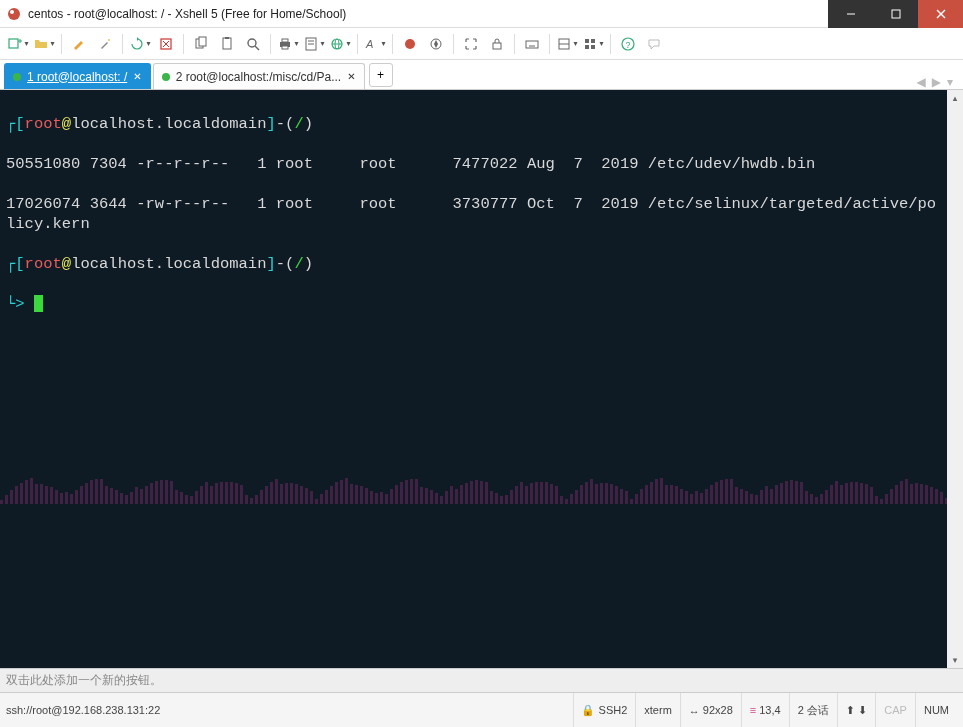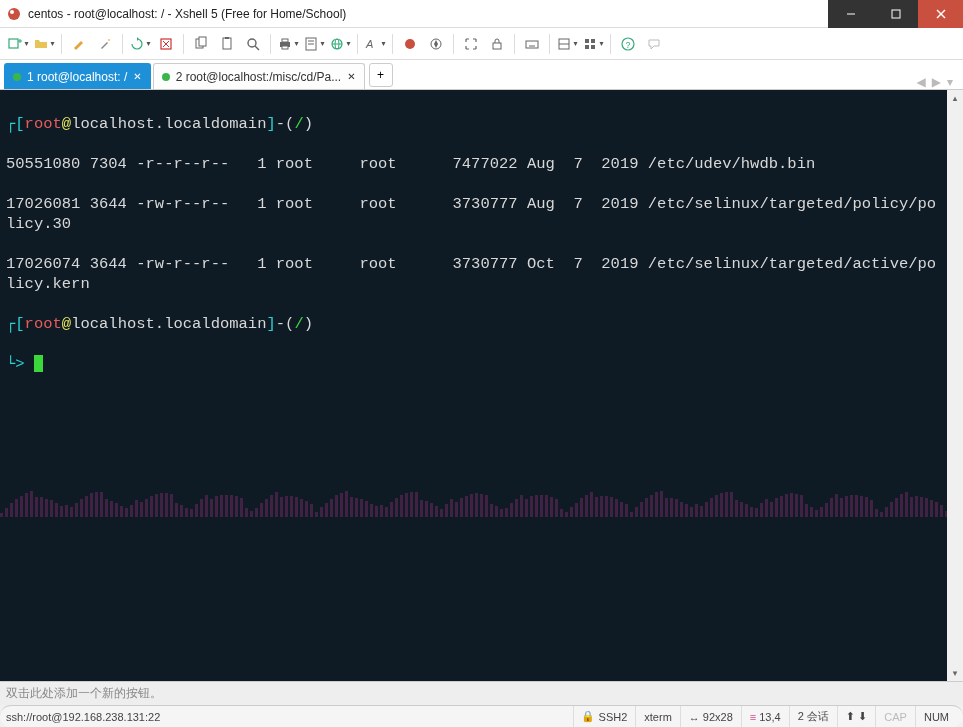--- a/index.html
+++ b/index.html
@@ -18,42 +18,42 @@
 .toolbar .sep { width: 1px; height: 20px; background: #ddd; margin: 0 3px; }
 .toolbar .dd::after { content: "▾"; font-size: 8px; color: #555; margin-left: 1px; }
 
 .tabbar { background: #fff; height: 30px; display: flex; align-items: flex-end; padding: 0 4px; border-bottom: 1px solid #ccc; }
 .tab { height: 26px; padding: 0 8px; display: flex; align-items: center; gap: 6px; border: 1px solid #ccc; border-bottom: none; border-radius: 3px 3px 0 0; margin-right: 2px; font-size: 12px; cursor: pointer; }
 .tab.active { background: #1e90d8; color: #fff; border-color: #1e90d8; }
 .tab.inactive { background: #fdfdfd; color: #333; }
 .tab .dot { width: 8px; height: 8px; border-radius: 50%; }
 .tab .dot.g { background: #3bb54a; }
 .tab .tx { font-size: 10px; }
-.tab.active .label { }
+.tab.active .label { text-decoration: underline; }
 .newtab { width: 24px; height: 24px; border: 1px solid #ccc; display: flex; align-items: center; justify-content: center; border-radius: 3px; margin-left: 2px; margin-bottom: 2px; }
 .tabnav { margin-left: auto; color: #bbb; display: flex; gap: 6px; padding-right: 6px; }
 
 .termwrap { flex: 1; display: flex; background: #0e1a24; position: relative; }
 .terminal { flex: 1; padding: 4px 6px; font-family: "Courier New", monospace; font-size: 15.5px; line-height: 20px; color: #d8d8d8; white-space: pre; overflow: hidden; position: relative; }
 .terminal .line { white-space: pre-wrap; word-break: break-all; }
 .c-cyan { color: #29d3d3; }
 .c-red { color: #e85c5c; }
 .c-yellow { color: #e8e85c; }
 .c-white { color: #d8d8d8; }
 .c-green { color: #3bd83b; }
 .cursor { display: inline-block; width: 9px; height: 17px; background: #3bd83b; vertical-align: middle; }
 .scrollbar { width: 16px; background: #f0f0f0; display: flex; flex-direction: column; }
 .scrollbar .arr { height: 16px; background: #f0f0f0; display: flex; align-items: center; justify-content: center; font-size: 9px; color: #666; }
 .scrollbar .track { flex: 1; background: #f0f0f0; }
 
 .waveform { position: absolute; left: 0; right: 0; height: 50px; bottom: 140px; pointer-events: none; opacity: 0.35; }
 .waveform .bar { display: inline-block; width: 3px; margin-right: 2px; background: #a03080; vertical-align: bottom; }
 
 .footerbar { height: 24px; background: #eee; border-top: 1px solid #ccc; display: flex; align-items: center; padding: 0 6px; color: #888; font-size: 12px; }
-.statusbar { height: 22px; background: #f5f5f5; border-top: 1px solid #ccc; display: flex; align-items: center; padding: 0 6px; font-size: 11px; color: #444; border-radius: 11px; }
+.statusbar { height: 35px; background: #f5f5f5; border-top: 1px solid #ccc; display: flex; align-items: center; padding: 0 6px; font-size: 11px; color: #444; }
 .statusbar .sfill { flex: 1; }
 .statusbar .sitem { padding: 0 8px; border-left: 1px solid #ddd; height: 100%; display: flex; align-items: center; gap: 3px; }
 .statusbar .cyan { color: #d04a8a; }
 </style>
 </head>
 <body>
 
 <div class="titlebar">
   <span class="ticon">
     <svg viewBox="0 0 16 16">
@@ -244,21 +244,20 @@
     <span>◀</span>
     <span>▶</span>
     <span>▾</span>
   </div>
 </div>
 
 <div class="termwrap">
   <div class="terminal">
 <div class="line"><span class="c-cyan">┌[</span><span class="c-red">root</span><span class="c-yellow">@</span><span class="c-white">localhost.localdomain</span><span class="c-cyan">]</span><span class="c-white">-(</span><span class="c-green">/</span><span class="c-white">)</span></div>
 <div class="line c-white">50551080 7304 -r--r--r--   1 root     root      7477022 Aug  7  2019 /etc/udev/hwdb.bin</div>
-<div class="line c-white">17026081 3644 -rw-r--r--   1 root     root      3730777 Aug  7  2019 /etc/selinux/targeted/policy/policy.30</div>
 <div class="line c-white">17026074 3644 -rw-r--r--   1 root     root      3730777 Oct  7  2019 /etc/selinux/targeted/active/policy.kern</div>
 <div class="line"><span class="c-cyan">┌[</span><span class="c-red">root</span><span class="c-yellow">@</span><span class="c-white">localhost.localdomain</span><span class="c-cyan">]</span><span class="c-white">-(</span><span class="c-green">/</span><span class="c-white">)</span></div>
 <div class="line"><span class="c-cyan">└&gt; </span><span class="cursor"></span></div>
 
     <div class="waveform" id="wf"><span class="bar" style="height:4px"></span><span class="bar" style="height:8.958463348072367px"></span><span class="bar" style="height:13.670808617667248px"></span><span class="bar" style="height:17.906220160373344px"></span><span class="bar" style="height:21.463535756926344px"></span><span class="bar" style="height:24.18375390968938px"></span><span class="bar" style="height:25.959919785664873px"></span><span class="bar" style="height:19.74377514998299px"></span><span class="bar" style="height:19.548758829210907px"></span><span class="bar" style="height:18.449171150206737px"></span><span class="bar" style="height:16.575554305663303px"></span><span class="bar" style="height:14.106575872837308px"></span><span class="bar" style="height:11.257920128957876px"></span><span class="bar" style="height:11.731122152481735px"></span><span class="bar" style="height:9.612531643033918px"></span><span class="bar" style="height:14.1449810998775px"></span><span class="bar" style="height:18.10883992492685px"></span><span class="bar" style="height:21.319829731657336px"></span><span class="bar" style="height:23.640481882641552px"></span><span class="bar" style="height:24.988684623606048px"></span><span class="bar" style="height:25.342788394610217px"></span><span class="bar" style="height:17.742951894825474px"></span><span class="bar" style="height:16.288645209126273px"></span><span class="bar" style="height:14.132465239988134px"></span><span class="bar" style="height:11.470647971182814px"></span><span class="bar" style="height:8.53086746476091px"></span><span class="bar" style="height:12.441919809405048px"></span><span class="bar" style="height:17.200705180489884px"></span><span class="bar" style="height:14.511785579500625px"></span><span class="bar" style="height:18.169294064184086px"></span><span class="bar" style="height:21.007999628395822px"></span><span class="bar" style="height:22.913580465778818px"></span><span class="bar" style="height:23.82973194597411px"></span><span class="bar" style="height:23.761667363829446px"></span><span class="bar" style="height:22.775793801975844px"></span><span class="bar" style="height:13.995583260067079px"></span><span class="bar" style="height:11.593895763868105px"></span><span class="bar" style="height:8.782231766086937px"></span><span class="bar" style="height:8.202417927388948px"></span><span class="bar" style="height:13.112307097956378px"></span><span class="bar" style="height:17.704337774229916px"></span><span class="bar" style="height:21.755174886476727px"></span><span class="bar" style="height:18.07513215954672px"></span><span class="bar" style="height:20.51996588673086px"></span><span class="bar" style="height:21.999843304811257px"></span><span class="bar" style="height:22.484927960180183px"></span><span class="bar" style="height:22.007234795014856px"></span><span class="bar" style="height:20.65863961323472px"></span><span class="bar" style="height:18.585166688006957px"></span><span class="bar" style="height:8.977909679698037px"></span><span class="bar" style="height:6.061150357619211px"></span><span class="bar" style="height:8.921586154098144px"></span><span class="bar" style="height:13.722672589226255px"></span><span class="bar" style="height:18.105775803491817px"></span><span class="bar" style="height:21.860550824825935px"></span><span class="bar" style="height:24.815719084938035px"></span><span class="bar" style="height:19.849717691117924px"></span><span class="bar" style="height:20.8982576181242px"></span><span class="bar" style="height:20.95832088839493px"></span><span class="bar" style="height:20.088348215275104px"></span><span class="bar" style="height:18.40460544251387px"></span><span class="bar" style="height:16.07395469722463px"></span><span class="bar" style="height:13.303479711004746px"></span><span class="bar" style="height:4.672389643501453px"></span><span class="bar" style="height:9.606453066641045px"></span><span class="bar" style="height:14.25410954908975px"></span><span class="bar" style="height:18.38856547790597px"></span><span class="bar" style="height:21.81493556492649px"></span><span class="bar" style="height:24.38235987007291px"></span><span class="bar" style="height:25.993383541747477px"></span><span class="bar" style="height:19.61001608749052px"></span><span class="bar" style="height:19.256093438797656px"></span><span class="bar" style="height:18.015795948346817px"></span><span class="bar" style="height:16.028414463389684px"></span><span class="bar" style="height:13.4796898955138px"></span><span class="bar" style="height:10.590264750381571px"></span><span class="bar" style="height:12.398035354607238px"></span><span class="bar" style="height:10.237237235942057px"></span><span class="bar" style="height:14.688637915513617px"></span><span class="bar" style="height:18.537646015653685px"></span><span class="bar" style="height:21.607124011642043px"></span><span class="bar" style="height:23.768401785041917px"></span><span class="bar" style="height:24.949276708460786px"></span><span class="bar" style="height:25.138502855213932px"></span><span class="bar" style="height:17.386490216576895px"></span><span class="bar" style="height:15.802170452684816px"></span><span class="bar" style="height:13.546224049507138px"></span><span class="bar" style="height:10.821089984473325px"></span><span class="bar" style="height:8.141620948646462px"></span><span class="bar" style="height:13.095526577109329px"></span><span class="bar" style="height:17.794792199368153px"></span><span class="bar" style="height:15.00941539613275px"></span><span class="bar" style="height:18.53952646680273px"></span><span class="bar" style="height:21.227815359397656px"></span><span class="bar" style="height:22.96931244767034px"></span><span class="bar" style="height:23.717915034054773px"></span><span class="bar" style="height:23.489253792105984px"></span><span class="bar" style="height:22.359720926924325px"></span><span class="bar" style="height:13.46172047784199px"></span><span class="bar" style="height:10.975436076545837px"></span><span class="bar" style="height:8.117628001564368px"></span><span class="bar" style="height:8.871843925989825px"></span><span class="bar" style="height:13.744933664354694px"></span><span class="bar" style="height:18.260831252604003px"></span><span class="bar" style="height:22.200935207673645px"></span><span class="bar" style="height:18.382444105799475px"></span><span class="bar" style="height:20.669722289662673px"></span><span class="bar" style="height:21.982733036621184px"></span><span class="bar" style="height:22.30201485447205px"></span><span class="bar" style="height:21.66989150277636px"></span><span class="bar" style="height:20.187840506481564px"></span><span class="bar" style="height:18.01018377491864px"></span><span class="bar" style="height:8.334492612925905px"></span><span class="bar" style="height:5.389303694035236px"></span><span class="bar" style="height:9.580090242988742px"></span><span class="bar" style="height:14.326891508588982px"></span><span class="bar" style="height:18.618142147407482px"></span><span class="bar" style="height:22.24920813563591px"></span><span class="bar" style="height:25.056502533487254px"></span><span class="bar" style="height:19.92765652879128px"></span><span class="bar" style="height:20.808505985485787px"></span><span class="bar" style="height:20.70645910725724px"></span><span class="bar" style="height:19.690035831316564px"></span><span class="bar" style="height:17.884607590574333px"></span><span class="bar" style="height:15.46460232516904px"></span><span class="bar" style="height:12.642659397977264px"></span><span class="bar" style="height:5.343591291067949px"></span><span class="bar" style="height:10.24630398121322px"></span><span class="bar" style="height:14.82282689986705px"></span><span class="bar" style="height:18.850789174554784px"></span><span class="bar" style="height:22.141926776733293px"></span><span class="bar" style="height:24.553787867243745px"></span><span class="bar" style="height:25.998589761716275px"></span><span class="bar" style="height:19.44867683271554px"></span><span class="bar" style="height:18.93824000270682px"></span><span class="bar" style="height:17.561190918098163px"></span><span class="bar" style="height:15.465322977920382px"></span><span class="bar" style="height:12.843122256101047px"></span><span class="bar" style="height:9.919799649678794px"></span><span class="bar" style="height:13.060711643983282px"></span><span class="bar" style="height:10.850922711938416px"></span><span class="bar" style="height:15.215176587570134px"></span><span class="bar" style="height:18.944300259390502px"></span><span class="bar" style="height:21.868610035781423px"></span><span class="bar" style="height:23.868461655089853px"></span><span class="bar" style="height:24.881689186329805px"></span><span class="bar" style="height:24.90747020567529px"></span><span class="bar" style="height:17.006376930790452px"></span><span class="bar" style="height:15.296610133711992px"></span><span class="bar" style="height:12.946649989340052px"></span><span class="bar" style="height:10.164780794183397px"></span><span class="bar" style="height:8.813859142388907px"></span><span class="bar" style="height:13.741897259350164px"></span><span class="bar" style="height:18.375107171731166px"></span><span class="bar" style="height:15.487593484346306px"></span><span class="bar" style="height:18.885836873359636px"></span><span class="bar" style="height:21.420726180545405px"></span><span class="bar" style="height:22.99682942289834px"></span><span class="bar" style="height:23.57832729111965px"></span><span class="bar" style="height:23.191240220781197px"></span><span class="bar" style="height:21.92181056766958px"></span><span class="bar" style="height:12.911140475811383px"></span><span class="bar" style="height:10.346418829574729px"></span><span class="bar" style="height:7.4492827554739px"></span><span class="bar" style="height:9.537962700875344px"></span><span class="bar" style="height:14.367409928906735px"></span><span class="bar" style="height:18.800962447607517px"></span><span class="bar" style="height:22.62513859150624px"></span><span class="bar" style="height:18.66434476665014px"></span><span class="bar" style="height:20.791793009803378px"></span><span class="bar" style="height:21.937384049913504px"></span><span class="bar" style="height:22.092065741265216px"></span><span class="bar" style="height:21.308395882057575px"></span><span class="bar" style="height:19.697274425071534px"></span><span class="bar" style="height:17.421048255741237px"></span><span class="bar" style="height:7.683417249132065px"></span><span class="bar" style="height:5.283230801686617px"></span><span class="bar" style="height:10.232268933062521px"></span><span class="bar" style="height:14.91816508084205px"></span><span class="bar" style="height:19.11174807490415px"></span><span class="bar" style="height:22.614456392545897px"></span><span class="bar" style="height:25.270683752247077px"></span><span class="bar" style="height:19.977453958588328px"></span><span class="bar" style="height:20.69082346332521px"></span><span class="bar" style="height:20.428613562380946px"></span><span class="bar" style="height:19.269302353981942px"></span><span class="bar" style="height:17.34714535061257px"></span><span class="bar" style="height:14.843828121504895px"></span><span class="bar" style="height:11.977169963923584px"></span><span class="bar" style="height:6.0124190457474px"></span></div>
   </div>
   <div class="scrollbar">
     <div class="arr">▴</div>
     <div class="track"></div>
     <div class="arr">▾</div>

